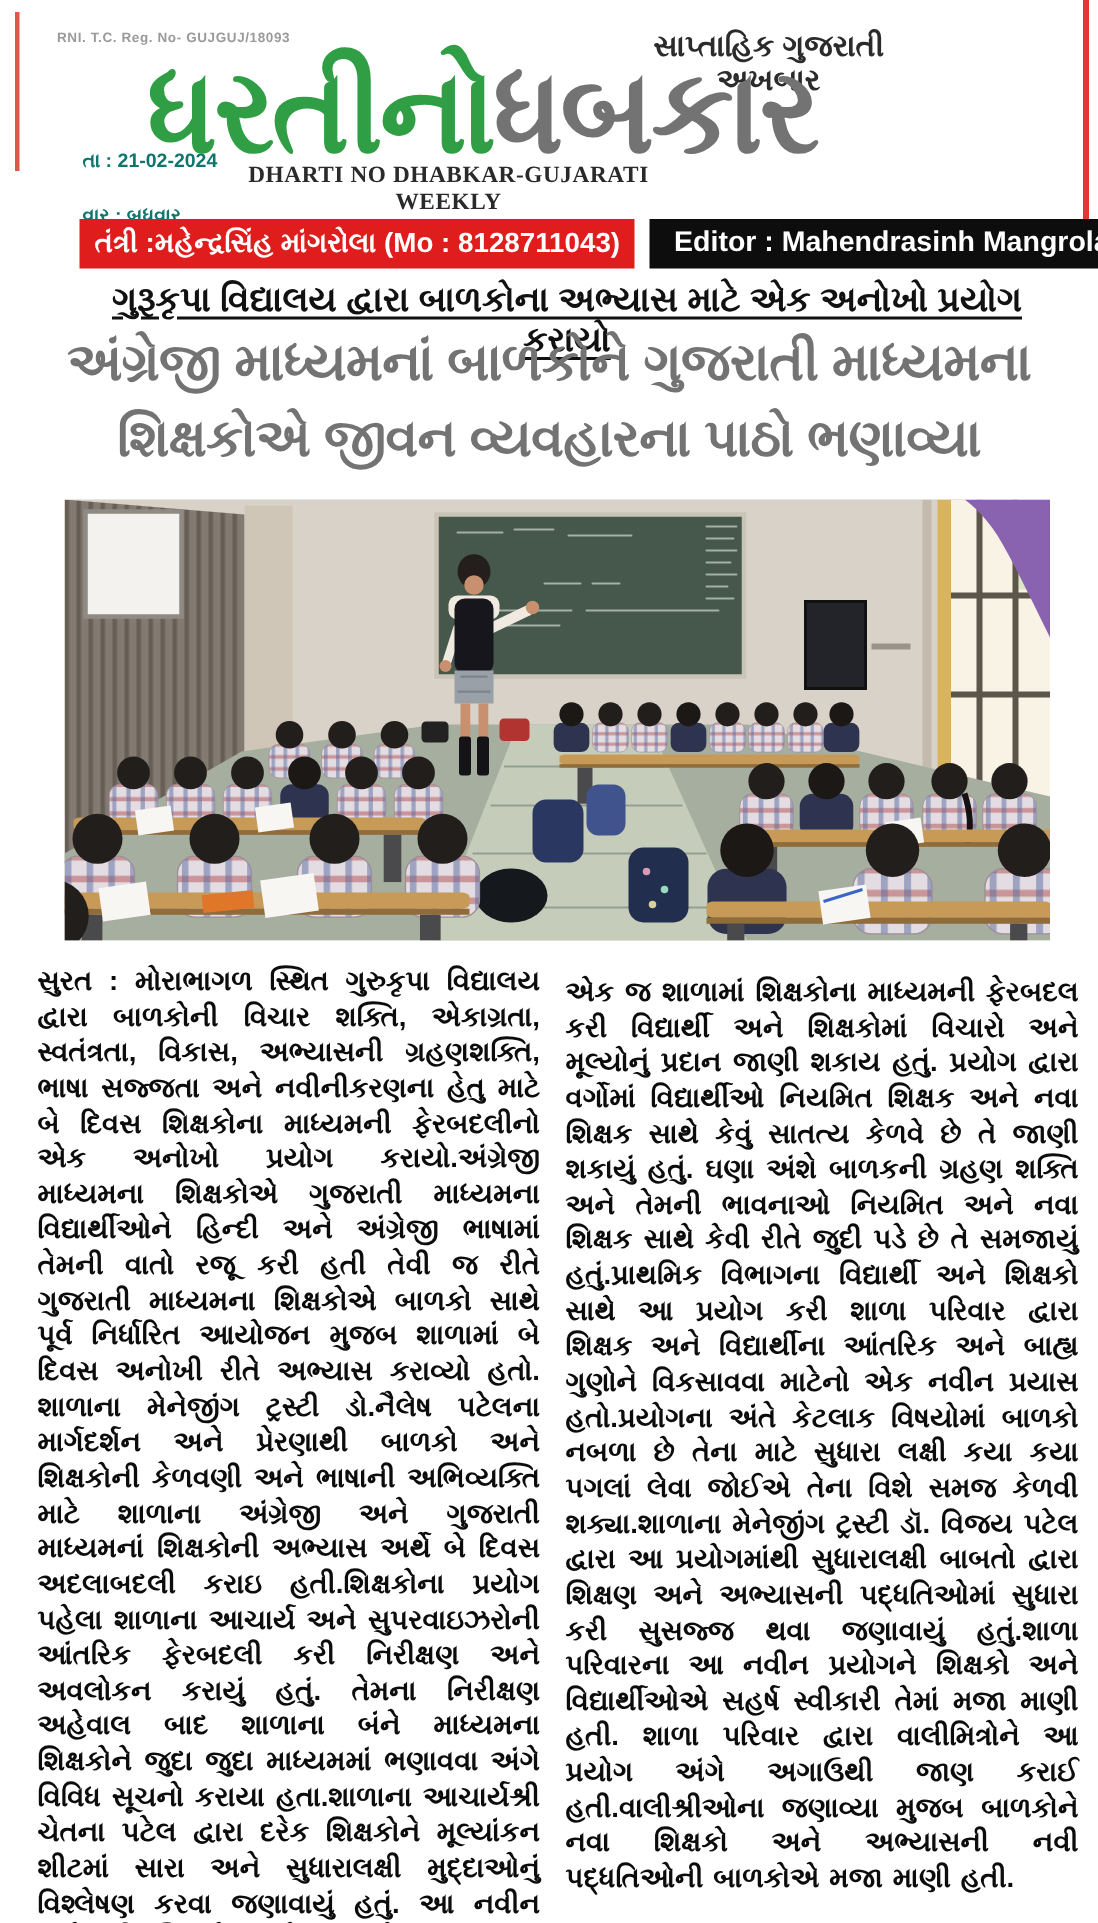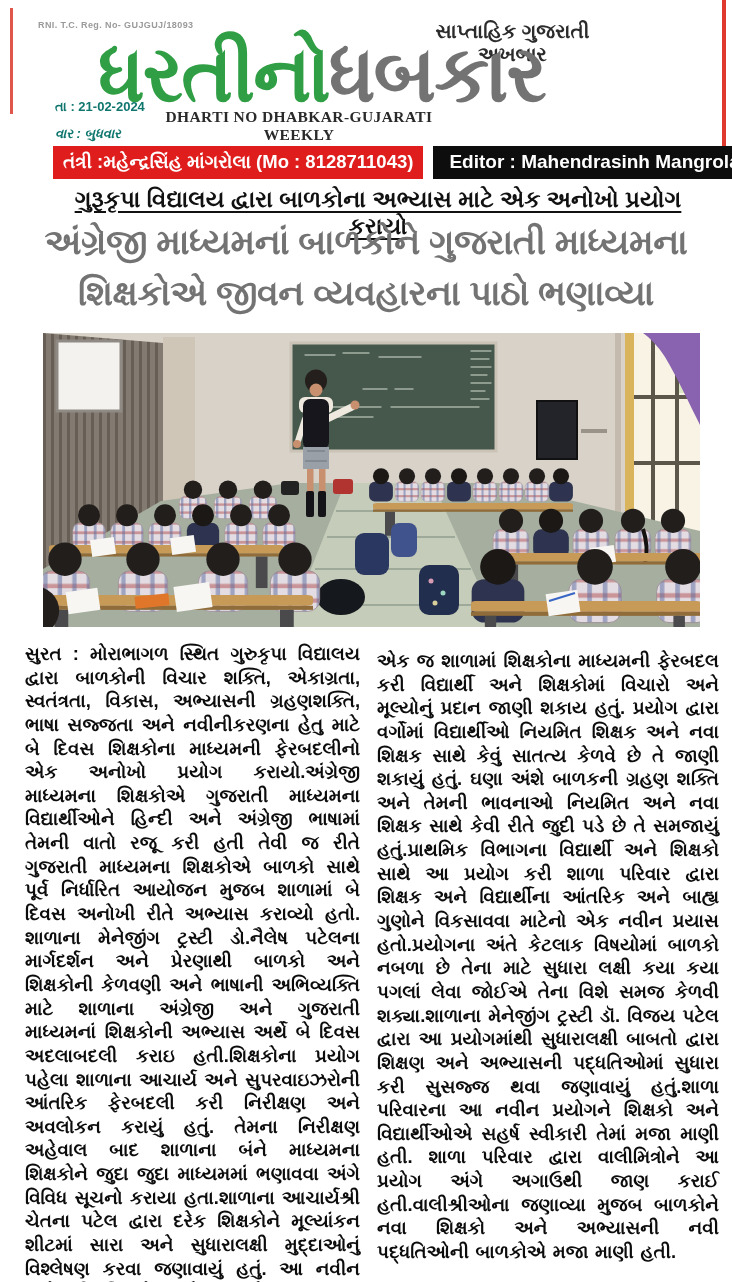--- a/index.html
+++ b/index.html
@@ -23,21 +23,21 @@
   .masthead {
     position:absolute; left:98px; top:34px; width:610px; white-space:nowrap;
     font-size:78px; font-weight:800; letter-spacing:-2px; line-height:1.05;
   }
   .masthead .green { color:#2f9e44; }
   .masthead .red   { color:#737373; }
   .issue-date, .issue-day {
     position:absolute; left:55px; font-size:13px; font-weight:bold; color:#0f766e;
   }
   .issue-date { top:99px; }
-  .issue-day  { top:126px;font-style:italic; }
+  .issue-day  { top:136px; }
   .eng-title {
     position:absolute; left:148px; top:108px; width:302px; text-align:center;
     font-family:"Liberation Serif","DejaVu Serif",serif; font-weight:bold;
     font-size:15.5px; letter-spacing:.4px; color:#2a2a2a;
   }
   .editor-strip { position:absolute; left:53px; top:146px; display:flex; gap:10px; }
   .editor-guj {
     background:#e01d1d; color:#ffffff; font-weight:bold; font-size:18.5px;
     padding:5px 10px 6px 10px; white-space:nowrap;
   }

